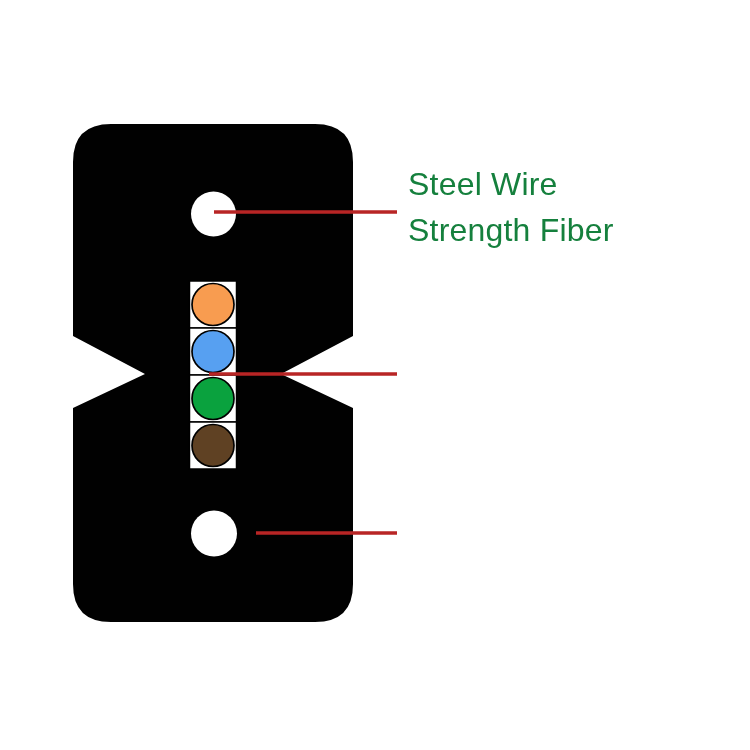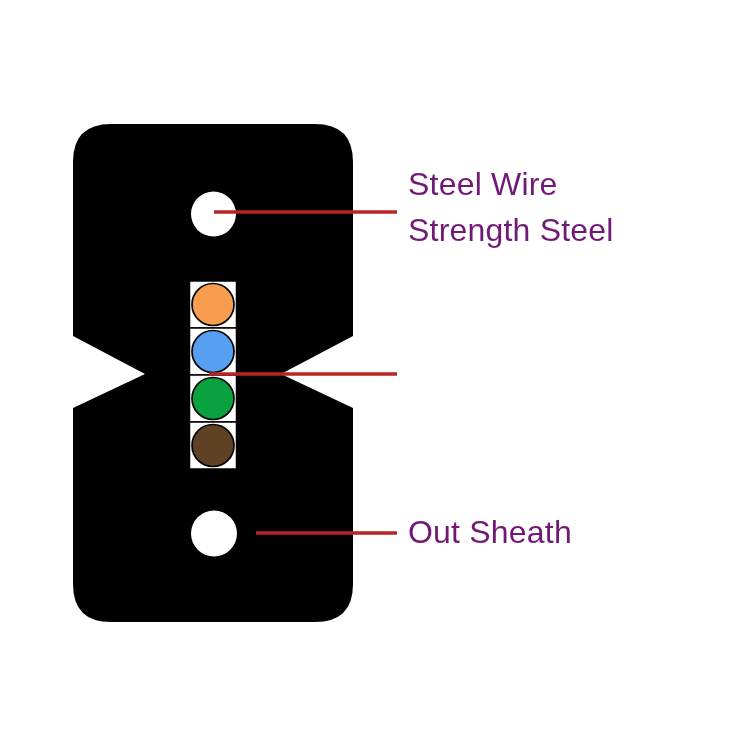--- a/index.html
+++ b/index.html
@@ -16,21 +16,21 @@
     overflow: hidden;
   }
   .diagram-svg {
     position: absolute;
     left: 0;
     top: 0;
   }
   .label {
     position: absolute;
     left: 408px;
-    color: #701a75;
+    color: #15803d;
     font-size: 32px;
     line-height: 46px;
     white-space: nowrap;
     letter-spacing: 0.2px;
   }
   .label-steel { top: 161px; }
   .label-fiber { top: 350px; }
   .label-sheath { top: 509px; }
 </style>
 </head>
@@ -77,19 +77,18 @@
 
     <g>
       <line x1="214" y1="212" x2="397" y2="212" stroke-width="3.5" stroke="#b82525"></line>
       <line x1="209" y1="374" x2="397" y2="374" stroke-width="3.5" stroke="#b82525"></line>
       <line x1="256" y1="533" x2="397" y2="533" stroke-width="3.5" stroke="#b82525"></line>
     </g>
   </svg>
 
   <div class="label label-steel">
     <div>Steel Wire</div>
-    <div>Strength Steel</div>
+    <div>Strength Fiber</div>
   </div>
 
 
-  <div class="label label-sheath">Out Sheath</div>
 
 </div>
 
 </body></html>

